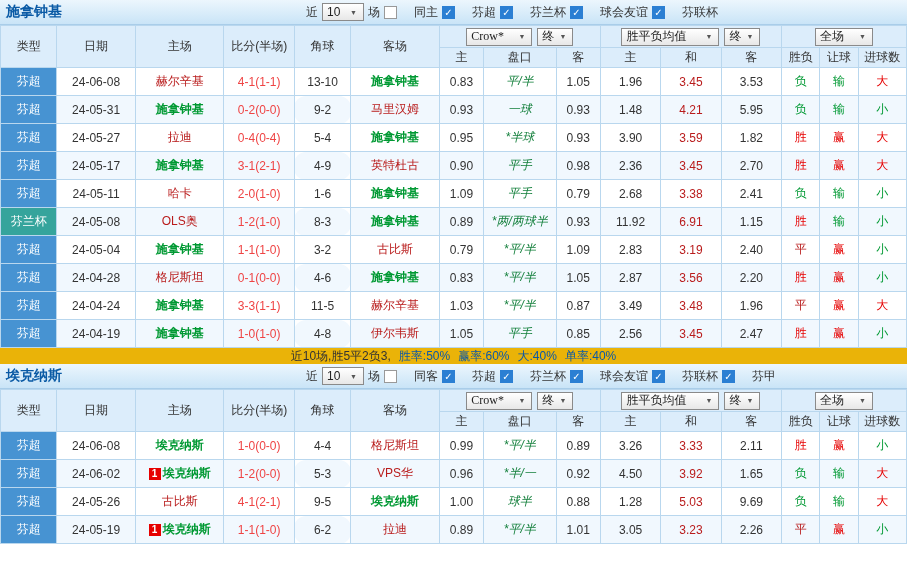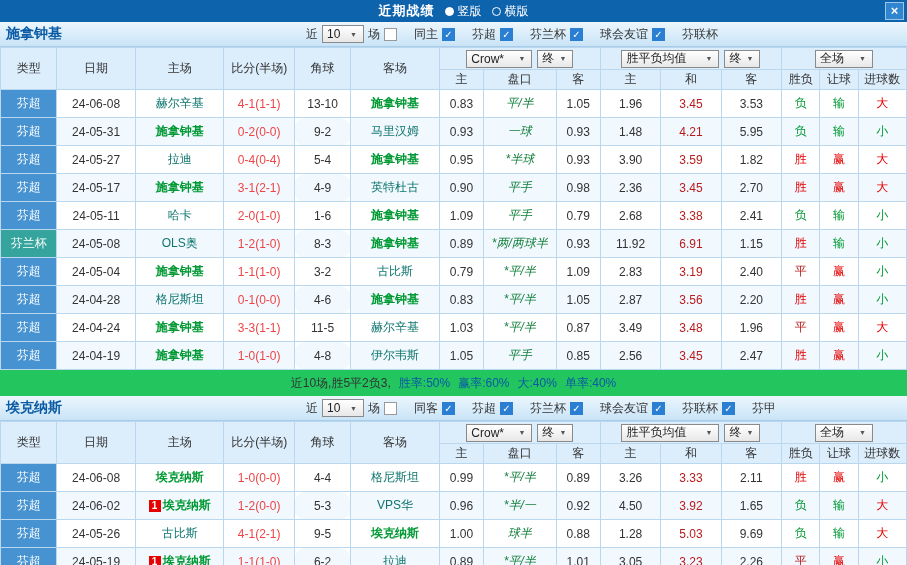--- a/index.html
+++ b/index.html
@@ -33,56 +33,44 @@
   .sel-scope { width:58px; }
 
   
   table.grid { border-collapse:collapse; table-layout:fixed; width:907px; }
   .grid th, .grid td { border:1px solid #b9d7ee; text-align:center; overflow:hidden; white-space:nowrap; padding:0; }
   .grid thead th { background:#dcedfb; font-weight:normal; color:#333; }
   .grid thead tr:first-child th { height:22px; }
   .grid thead tr:last-child th { height:20px; }
   .grid tbody td { height:28px; }
   .grid tbody tr:nth-child(even) { background:#f1f8fe; }
-  .th-flex { display:flex; align-items:center; justify-content:center; gap:5px; }
+  .th-flex { display:flex; align-items:center; justify-content:center; gap:5px;font-family:Liberation Serif, serif; }
 
   .td-league { color:#fff; }
   .td-date { color:#333; }
   .td-score { color:#ef4444; }
   .td-corner { color:#333;border-radius:12px; }
   .td-odd { color:#333; }
   .td-hand { color:#15803d;font-style:italic; }
   .t-self { color:#009933; font-weight:bold; }
-  .t-opp { color:#0f766e; }
+  .t-opp { color:#b91c1c; }
   .badge { display:inline-block; width:12px; height:12px; line-height:12px; background:#e60000; color:#fff; font-size:10px; font-weight:bold; margin-right:2px; }
   .c-red { color:#e60000; }
   .c-green { color:#009933; }
   .c-blue { color:#b91c1c; }
 
-  .summary { height:26px; display:flex; align-items:center; justify-content:center; gap:8px; background:#22c55e; }
+  .summary { height:16px; display:flex; align-items:center; justify-content:center; gap:8px; background:#eab308; }
   .sum-text { color:#333; }
   .sum-stat { color:#0a58a8; }
 </style>
 </head>
 <body>
 
 <div class="app">
 
-  <div class="titlebar">
-    <span class="tb-title">近期战绩</span>
-    <span class="radio-wrap">
-      <span class="radio checked"></span>
-      <span>竖版</span>
-    </span>
-    <span class="radio-wrap">
-      <span class="radio"></span>
-      <span>横版</span>
-    </span>
-    <span class="close-btn">×</span>
-  </div>
 
   <div class="sec-head">
     <span class="team-name">施拿钟基</span>
     <span class="filter">
       <span>近</span>
       <span class="sel sel-count">
           <span>10</span>
           <span class="arr">▼</span>
         </span>
       <span>场</span>

